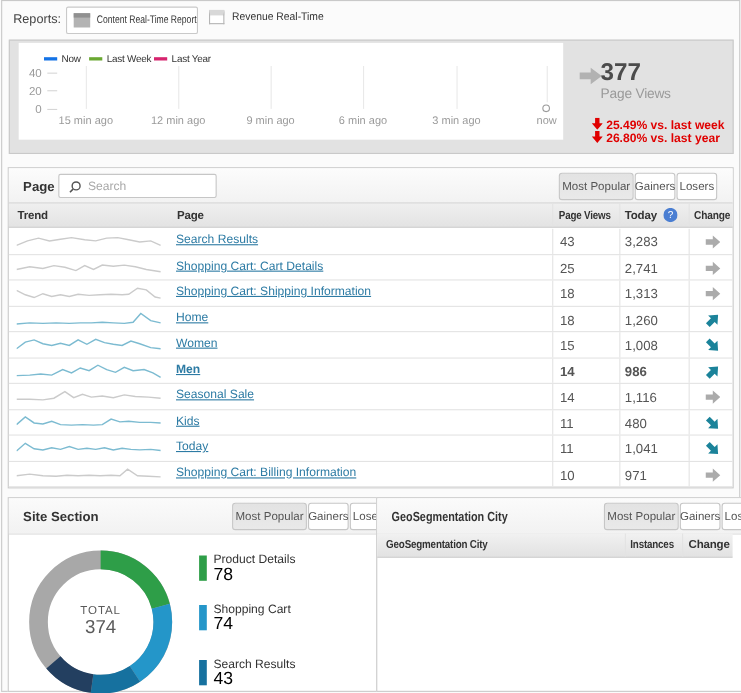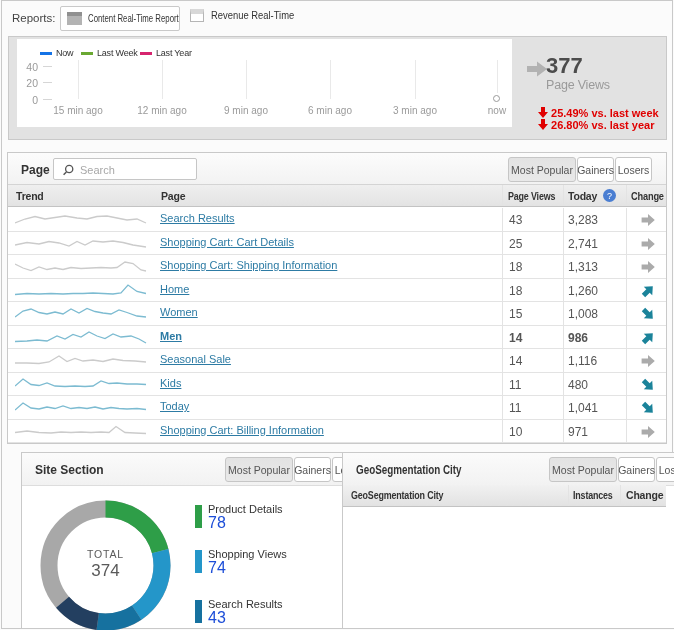--- a/index.html
+++ b/index.html
@@ -47,28 +47,28 @@
 .row { position:absolute; left:0; width:658px; height:23.5px; border-bottom:1px solid #e3e3e3; }
 .colsep { position:absolute; top:0; bottom:0; width:1px; background:#e3e3e3; }
 .link { position:absolute; left:152px; top:4px; font-size:11px; color:#2d7ba4; text-decoration:underline; }
 .num1 { position:absolute; left:501px; top:5px; font-size:12px; color:#555; }
 .num2 { position:absolute; left:560px; top:5px; font-size:12px; color:#555; }
 .chg { position:absolute; left:632px; top:4px; }
 .spark { position:absolute; left:7px; top:3px; }
 
 
 .bpanel { border:1px solid #c9c9c9; background:#fff; }
-#leftpanel { left:21px; top:452px; width:358px; height:177px; }
+#leftpanel { left:7px; top:452px; width:358px; height:177px; }
 #rightpanel { left:342px; top:452px; width:361px; height:177px; }
 .phead { position:absolute; left:0; top:0; right:0; height:33px; background:linear-gradient(#fbfbfb,#f2f2f2); border-bottom:1px solid #ddd; }
 .ptitle { position:absolute; left:13px; top:10px; font-size:12px; font-weight:bold; color:#333; }
 .legitem { position:absolute; left:173px; }
 .legbar { position:absolute; left:0; top:2px; width:7px; height:23px; }
 .legtitle { position:absolute; left:13px; top:0; font-size:11px; color:#333; white-space:nowrap; }
-.legnum { position:absolute; left:13px; top:11px; font-size:16px; color:#1d4ed8; }
+.legnum { position:absolute; left:13px; top:11px; font-size:16px; color:#000000; }
 
 #geohead { position:absolute; left:0; top:32px; width:323px; height:22px; background:linear-gradient(#f1f1f1,#e2e2e2); border-bottom:1px solid #c3c3c3; }
 #georow { position:absolute; left:0; top:53px; width:323px; height:24px; border-bottom:1px solid #e8e8e8; }
 </style>
 </head>
 <body>
 <div id="frame"></div>
 <div class="abs" id="reports-label">Reports:</div>
 <div class="abs" id="btn-content">
     <div class="ic"></div>
@@ -322,21 +322,21 @@
     <text x="65.5" y="58" text-anchor="middle" font-size="10.5" fill="#5a5a5a" letter-spacing="0.8">TOTAL</text>
     <text x="65.5" y="75.5" text-anchor="middle" font-size="17" fill="#5a5a5a">374</text>
   </svg>
   <div class="legitem" style="top:50px;">
       <div class="legbar" style="background:#2e9e48;"></div>
       <div class="legtitle">Product Details</div>
       <div class="legnum">78</div>
     </div>
   <div class="legitem" style="top:95px;">
       <div class="legbar" style="background:#2496c9;"></div>
-      <div class="legtitle">Shopping Views</div>
+      <div class="legtitle">Shopping Cart</div>
       <div class="legnum">74</div>
     </div>
   <div class="legitem" style="top:145px;">
       <div class="legbar" style="background:#16719f;"></div>
       <div class="legtitle">Search Results</div>
       <div class="legnum">43</div>
     </div>
 </div>
 
 <div class="abs bpanel" id="rightpanel">

